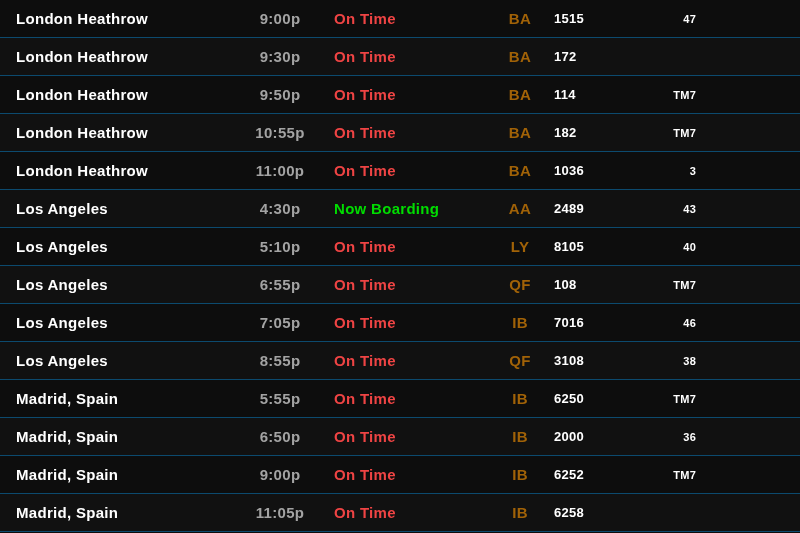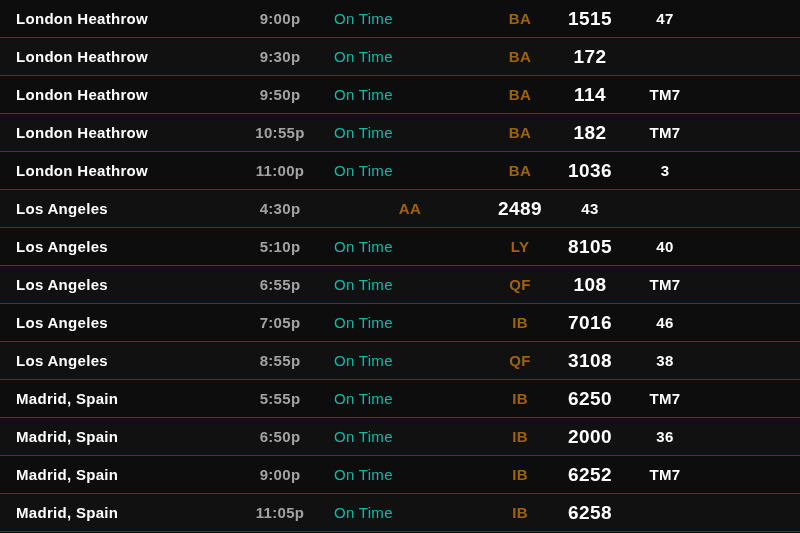--- a/index.html
+++ b/index.html
@@ -56,50 +56,49 @@
     }
 
     .cell-time {
       color: #a3a3a3;
       font-size: 15px;
       font-weight: 600;
       text-align: center;
     }
 
     .cell-status {
-      color: #14b8a6;
-      font-size: 15px;
-      font-weight: 400;
+      color: #ef4444;
+      font-size: 15px;
+      font-weight: 700;
       text-align: left;
     }
 
     .status-boarding {
       color: #00dd00;
       font-weight: 700;
     }
 
     .cell-airline {
       color: #a16207;
       font-size: 15px;
       font-weight: 600;
       text-align: center;
     }
 
     .cell-flight {
       color: #ffffff;
-      font-size: 19px;
-      font-weight: 600;
-      text-align: center;
+      font-size: 13px;
+      font-weight: 600;
     }
 
     .cell-gate {
       color: #ffffff;
-      font-size: 15px;
-      font-weight: 600;
-      text-align: center;
+      font-size: 11px;
+      font-weight: 600;
+      text-align: right;
     }
   </style>
 </head>
 <body>
 
 <div class="board">
 <div class="flight-row">
       <span class="cell cell-destination">London Heathrow</span>
       <span class="cell cell-time">9:00p</span>
       <span class="cell cell-status">On Time</span>
@@ -135,20 +134,21 @@
       <span class="cell cell-destination">London Heathrow</span>
       <span class="cell cell-time">11:00p</span>
       <span class="cell cell-status">On Time</span>
       <span class="cell cell-airline">BA</span>
       <span class="cell cell-flight">1036</span>
       <span class="cell cell-gate">3</span>
     </div>
     <div class="flight-row">
       <span class="cell cell-destination">Los Angeles</span>
       <span class="cell cell-time">4:30p</span>
+      <span class="cell cell-status status-boarding">Now Boarding</span>
       <span class="cell cell-airline">AA</span>
       <span class="cell cell-flight">2489</span>
       <span class="cell cell-gate">43</span>
     </div>
     <div class="flight-row">
       <span class="cell cell-destination">Los Angeles</span>
       <span class="cell cell-time">5:10p</span>
       <span class="cell cell-status">On Time</span>
       <span class="cell cell-airline">LY</span>
       <span class="cell cell-flight">8105</span>

